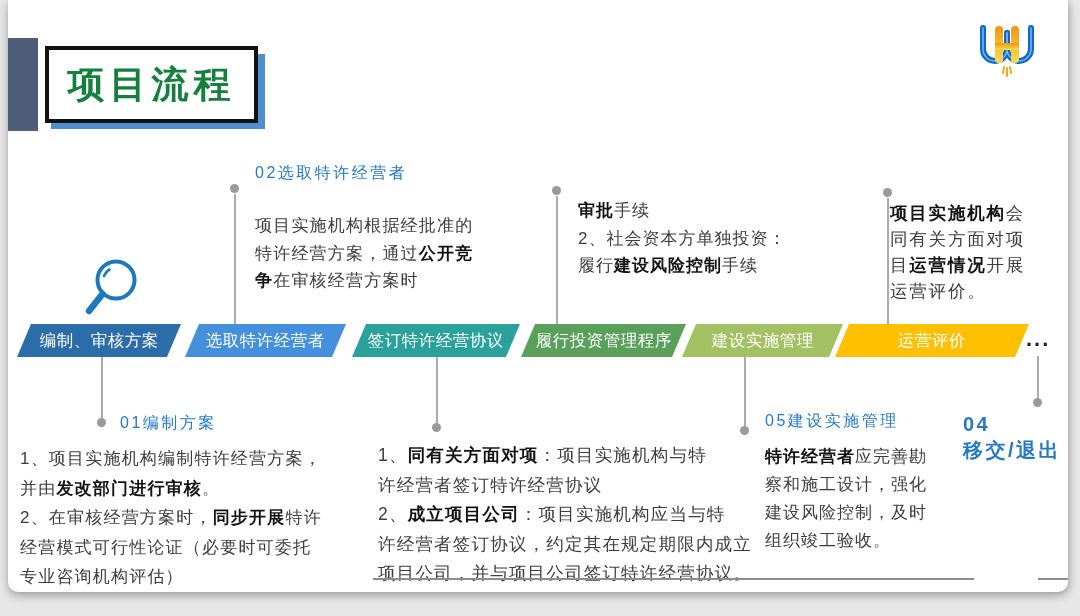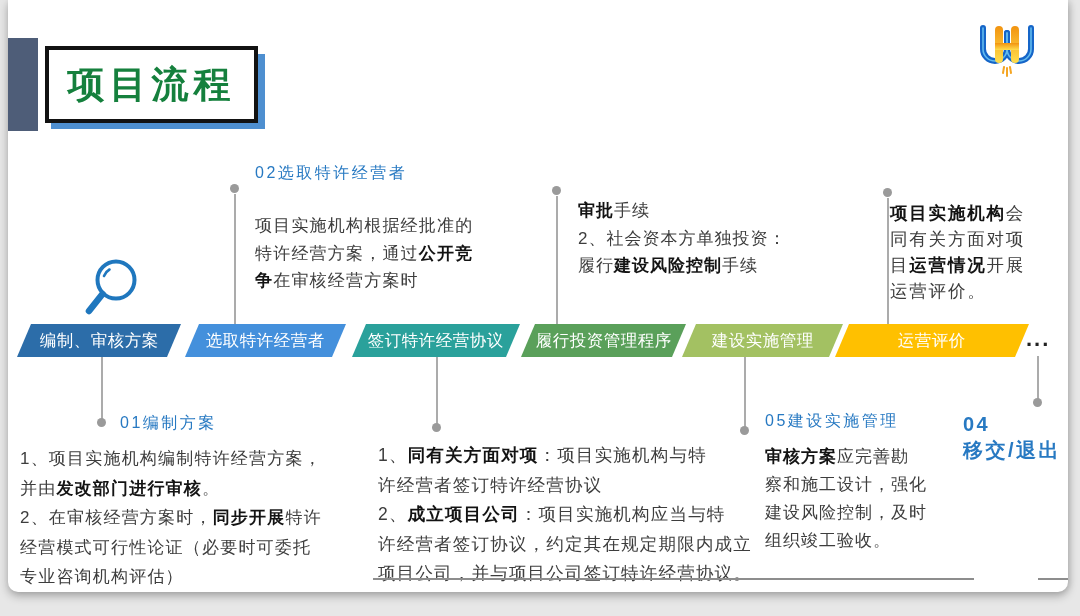--- a/index.html
+++ b/index.html
@@ -162,21 +162,21 @@
 经营模式可行性论证（必要时可委托
 专业咨询机构评估）</span></div>
 
   <div class="step-b b03"><span>1、</span><b>同有关方面对项</b><span>：项目实施机构与特
 许经营者签订特许经营协议
 2、</span><b>成立项目公司</b><span>：项目实施机构应当与特
 许经营者签订协议，约定其在规定期限内成立
 项目公司，并与项目公司签订特许经营协议。</span></div>
 
   <div class="step-h" style="left:757px;top:411px;">05建设实施管理</div>
-  <div class="step-b b05"><b>审核方案</b><span>应完善勘
+  <div class="step-b b05"><b>特许经营者</b><span>应完善勘
 察和施工设计，强化
 建设风险控制，及时
 组织竣工验收。</span></div>
 
   <div class="h07-wrap">
     <div>04</div>
     <div>移交/退出</div>
   </div>
 
   <div class="rule" style="left:365px;top:578px;width:601px;"></div>

